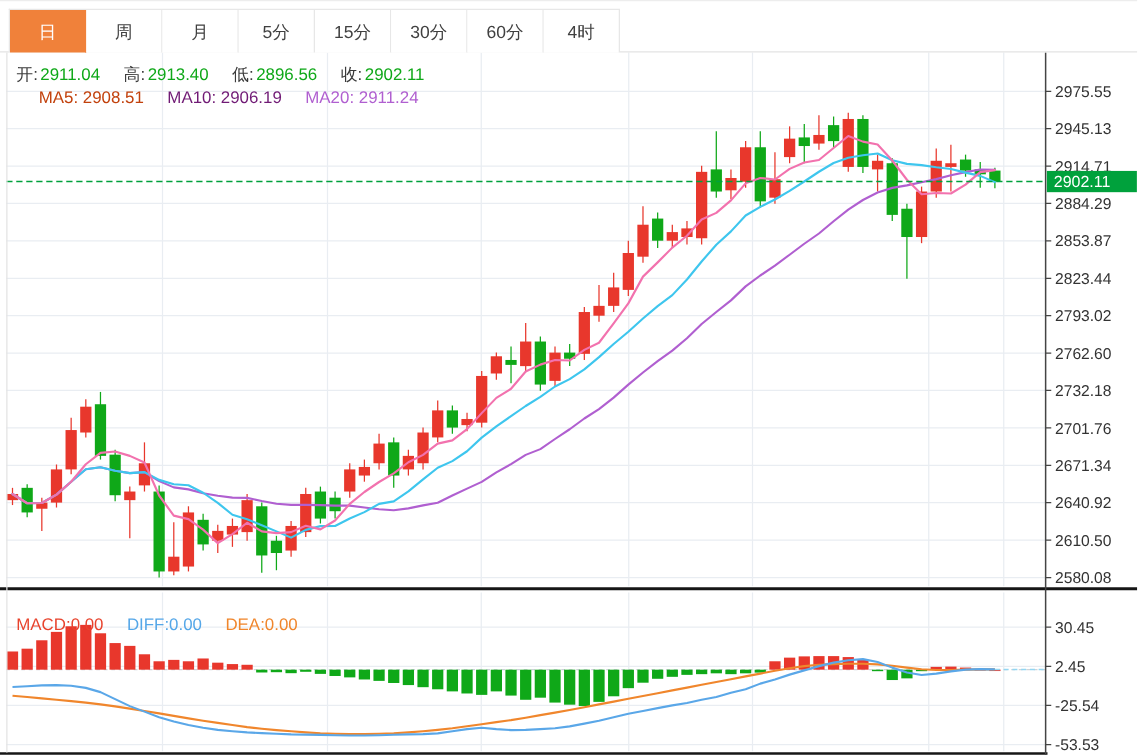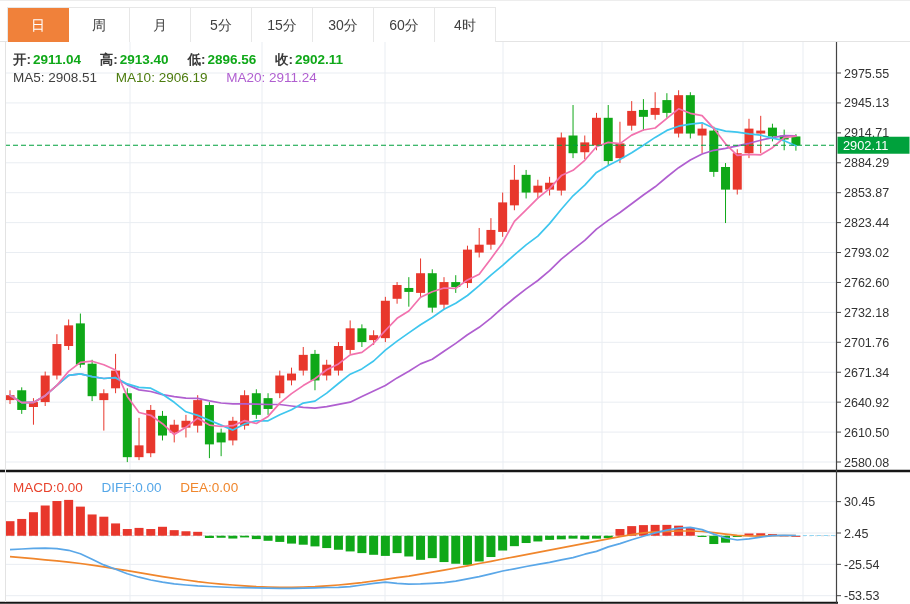--- a/index.html
+++ b/index.html
@@ -5,29 +5,29 @@
   html,body{margin:0;padding:0;background:#fff;}
   .page{position:relative;width:910px;height:604px;background:#fff;overflow:hidden;
         font-family:"Liberation Sans","DejaVu Sans",sans-serif;}
   .page-topline{position:absolute;top:0;left:0;width:910px;height:1px;background:#ededed;}
   .tabbar{position:absolute;top:7px;left:7px;display:flex;border-top:1px solid #e7e7e7;border-left:1px solid #e7e7e7;background:#fff;z-index:5;}
   .tab{width:60px;height:34px;line-height:34px;text-align:center;font-size:14px;color:#404040;
        border-right:1px solid #e7e7e7;cursor:pointer;background:#fff;}
   .tab.active{background:#f0813a;color:#fff;border-color:#f0813a;}
   .tabbar-bottom{position:absolute;top:41px;left:0;width:910px;height:1px;background:#e4e4e4;z-index:4;}
   .inforow{position:absolute;left:13px;z-index:6;font-size:13.5px;white-space:nowrap;}
-  .row-ohlc{top:51px;font-weight:bold;}
+  .row-ohlc{top:51px;}
   .row-ma{top:70px;}
-  .row-macd{top:480px;}
+  .row-macd{top:492px;}
   .pair{margin-right:15px;}
   .k{color:#3a3a3a;}
   .v{margin-left:2px;}
   .green{color:#0fa818;}
-  .ma5{color:#404040;}
-  .ma10{color:#4d7c0f;}
+  .ma5{color:#c2410c;margin-left:18px;}
+  .ma10{color:#701a75;}
   .ma20{color:#b05fd0;text-align:right;}
   .macd-m{color:#e8432d;}
   .macd-diff{color:#55a7e8;}
   .macd-dea{color:#f0862c;}
   svg{position:absolute;top:0;left:0;}
 </style>
 </head>
 <body>
 
 <div class="page">

